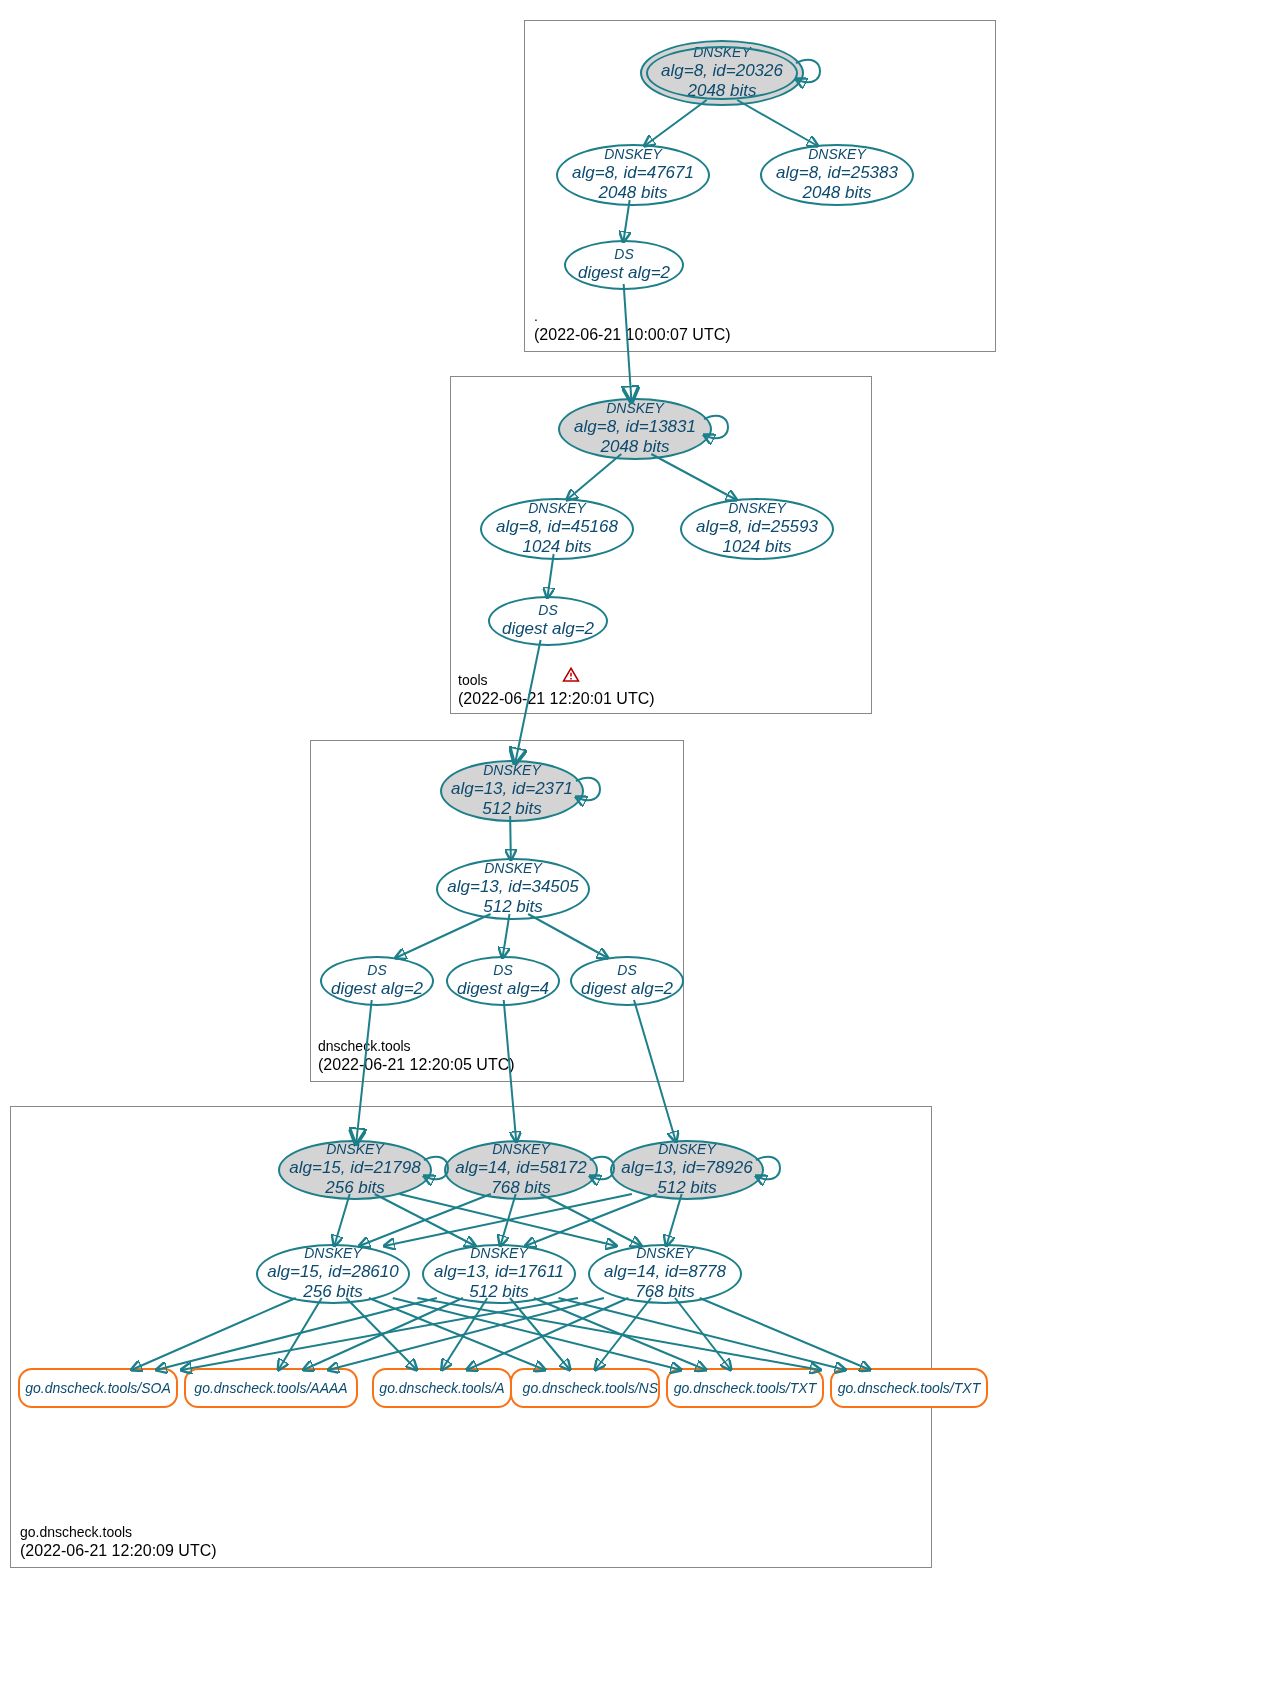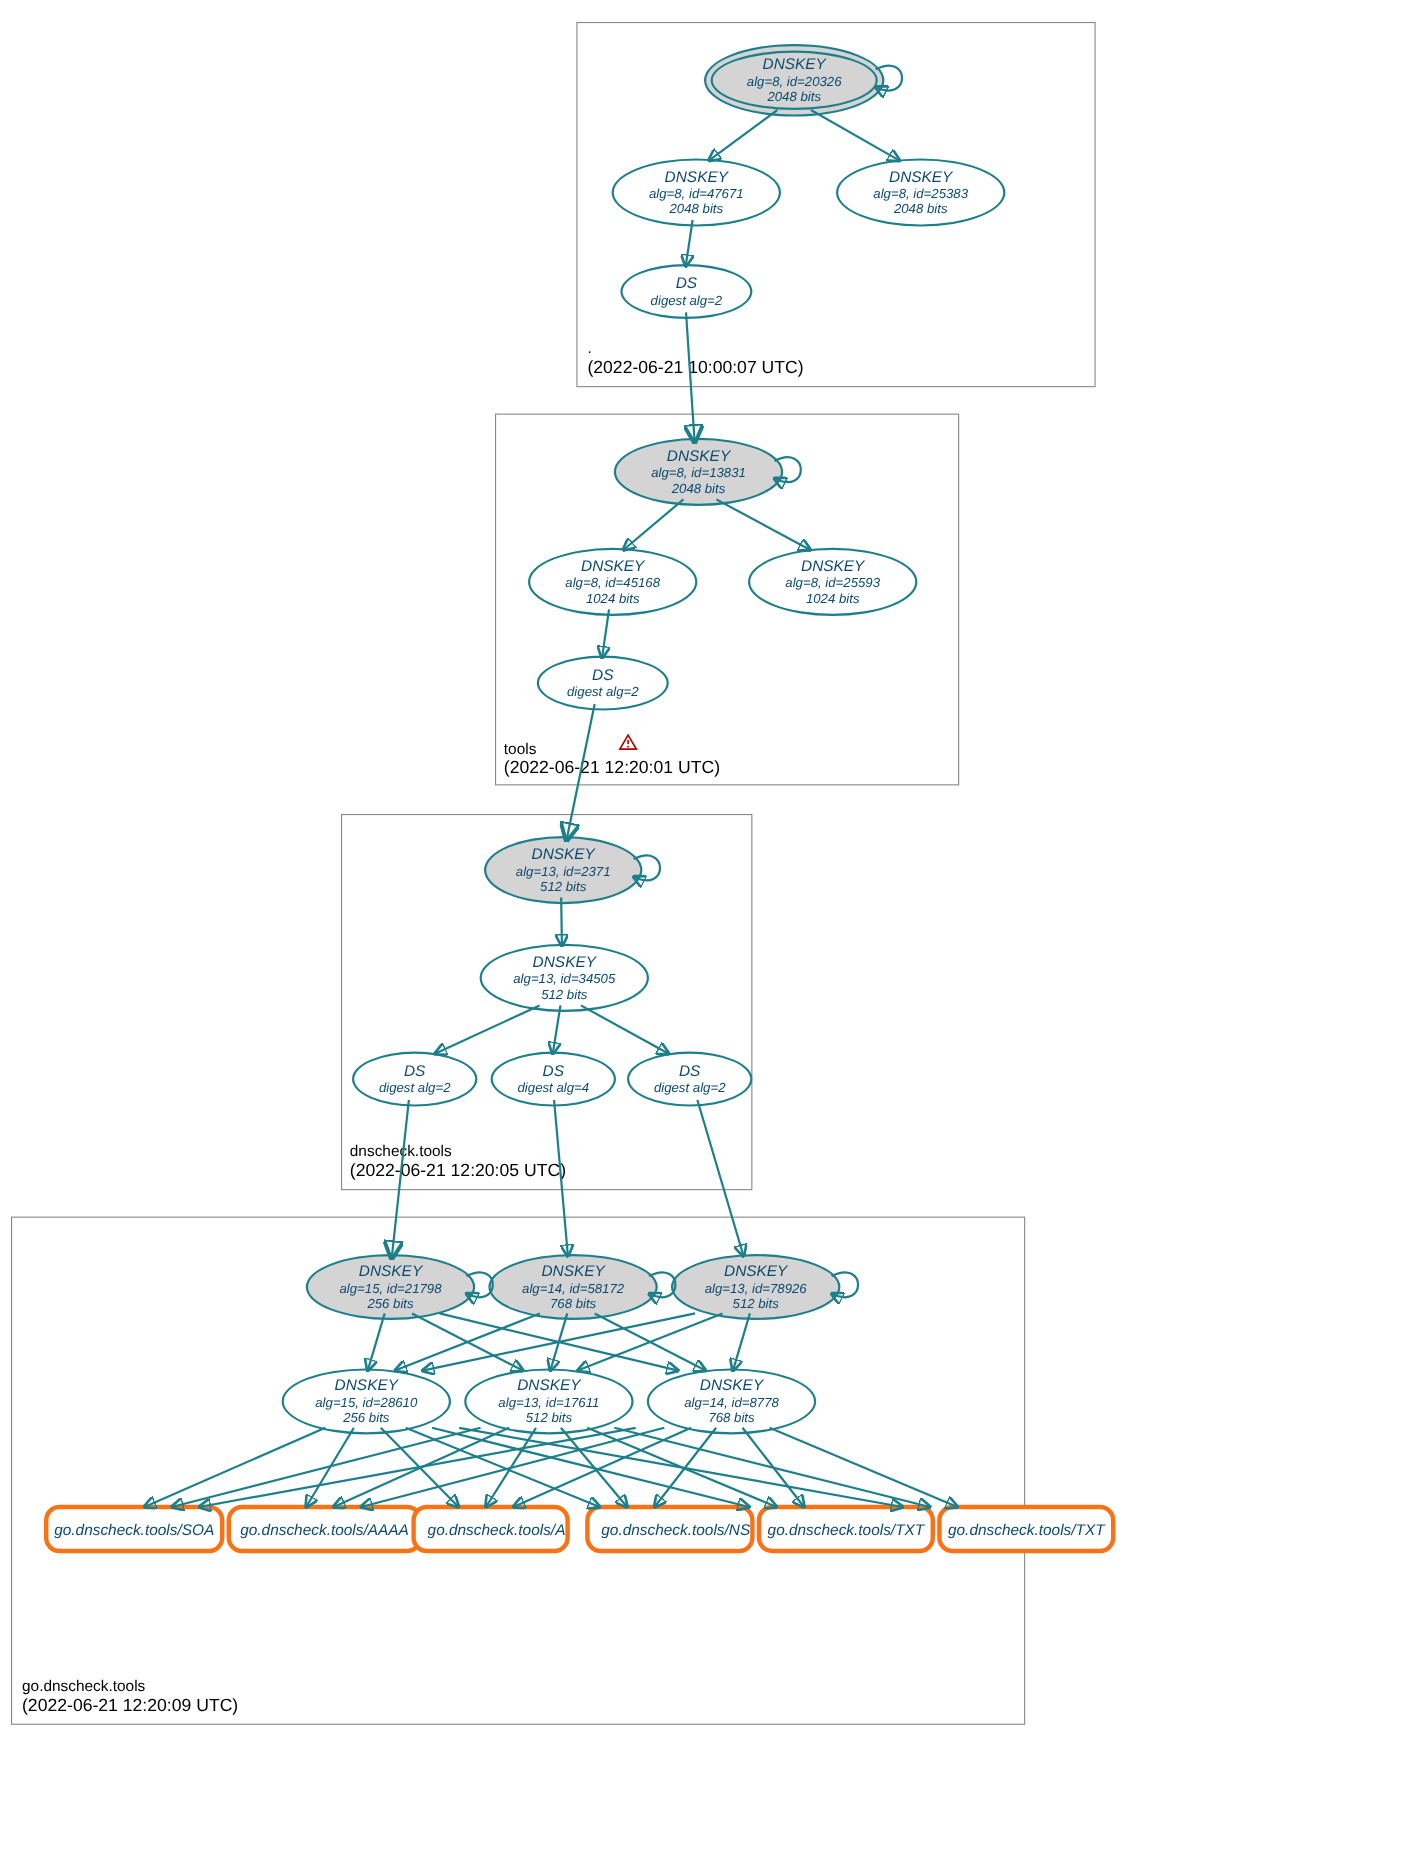--- a/index.html
+++ b/index.html
@@ -47,31 +47,30 @@
   }
   .ellipse.double::before {
     content: "";
     position: absolute;
     top: 4px; left: 4px; right: 4px; bottom: 4px;
     border: 2px solid #1c7f8a;
     border-radius: 50%;
     pointer-events: none;
   }
   .roundrect {
-    border: 4px solid #f97316;
+    border: 2px solid #f97316;
     border-radius: 14px;
     background: #fff;
-    margin-left: 22px;
   }
   .node .title {
     font-size: 14px;
     font-weight: normal;
   }
   .node .sub {
-    font-size: 12px;
+    font-size: 17px;
   }
   svg.edges {
     position: absolute;
     top: 0; left: 0;
     width: 1275px;
     height: 1696px;
     pointer-events: none;
   }
   svg.edges line, svg.edges path {
     stroke: #1c7f8a;
@@ -205,21 +204,21 @@
       <div class="title">DNSKEY</div>
       <div class="sub">alg=14, id=8778</div>
       <div class="sub">768 bits</div>
     </div>
     <div class="node roundrect" style="left: 18px; top: 1368px; width: 156px; height: 36px;">
       <div class="title">go.dnscheck.tools/SOA</div>
     </div>
     <div class="node roundrect" style="left: 184px; top: 1368px; width: 170px; height: 36px;">
       <div class="title">go.dnscheck.tools/AAAA</div>
     </div>
-    <div class="node roundrect" style="left: 352px; top: 1368px; width: 136px; height: 36px; align-items: flex-end;">
+    <div class="node roundrect" style="left: 372px; top: 1368px; width: 136px; height: 36px;">
       <div class="title">go.dnscheck.tools/A</div>
     </div>
     <div class="node roundrect" style="left: 510px; top: 1368px; width: 146px; height: 36px; align-items: flex-end;">
       <div class="title">go.dnscheck.tools/NS</div>
     </div>
     <div class="node roundrect" style="left: 666px; top: 1368px; width: 154px; height: 36px;">
       <div class="title">go.dnscheck.tools/TXT</div>
     </div>
     <div class="node roundrect" style="left: 830px; top: 1368px; width: 154px; height: 36px;">
       <div class="title">go.dnscheck.tools/TXT</div>

